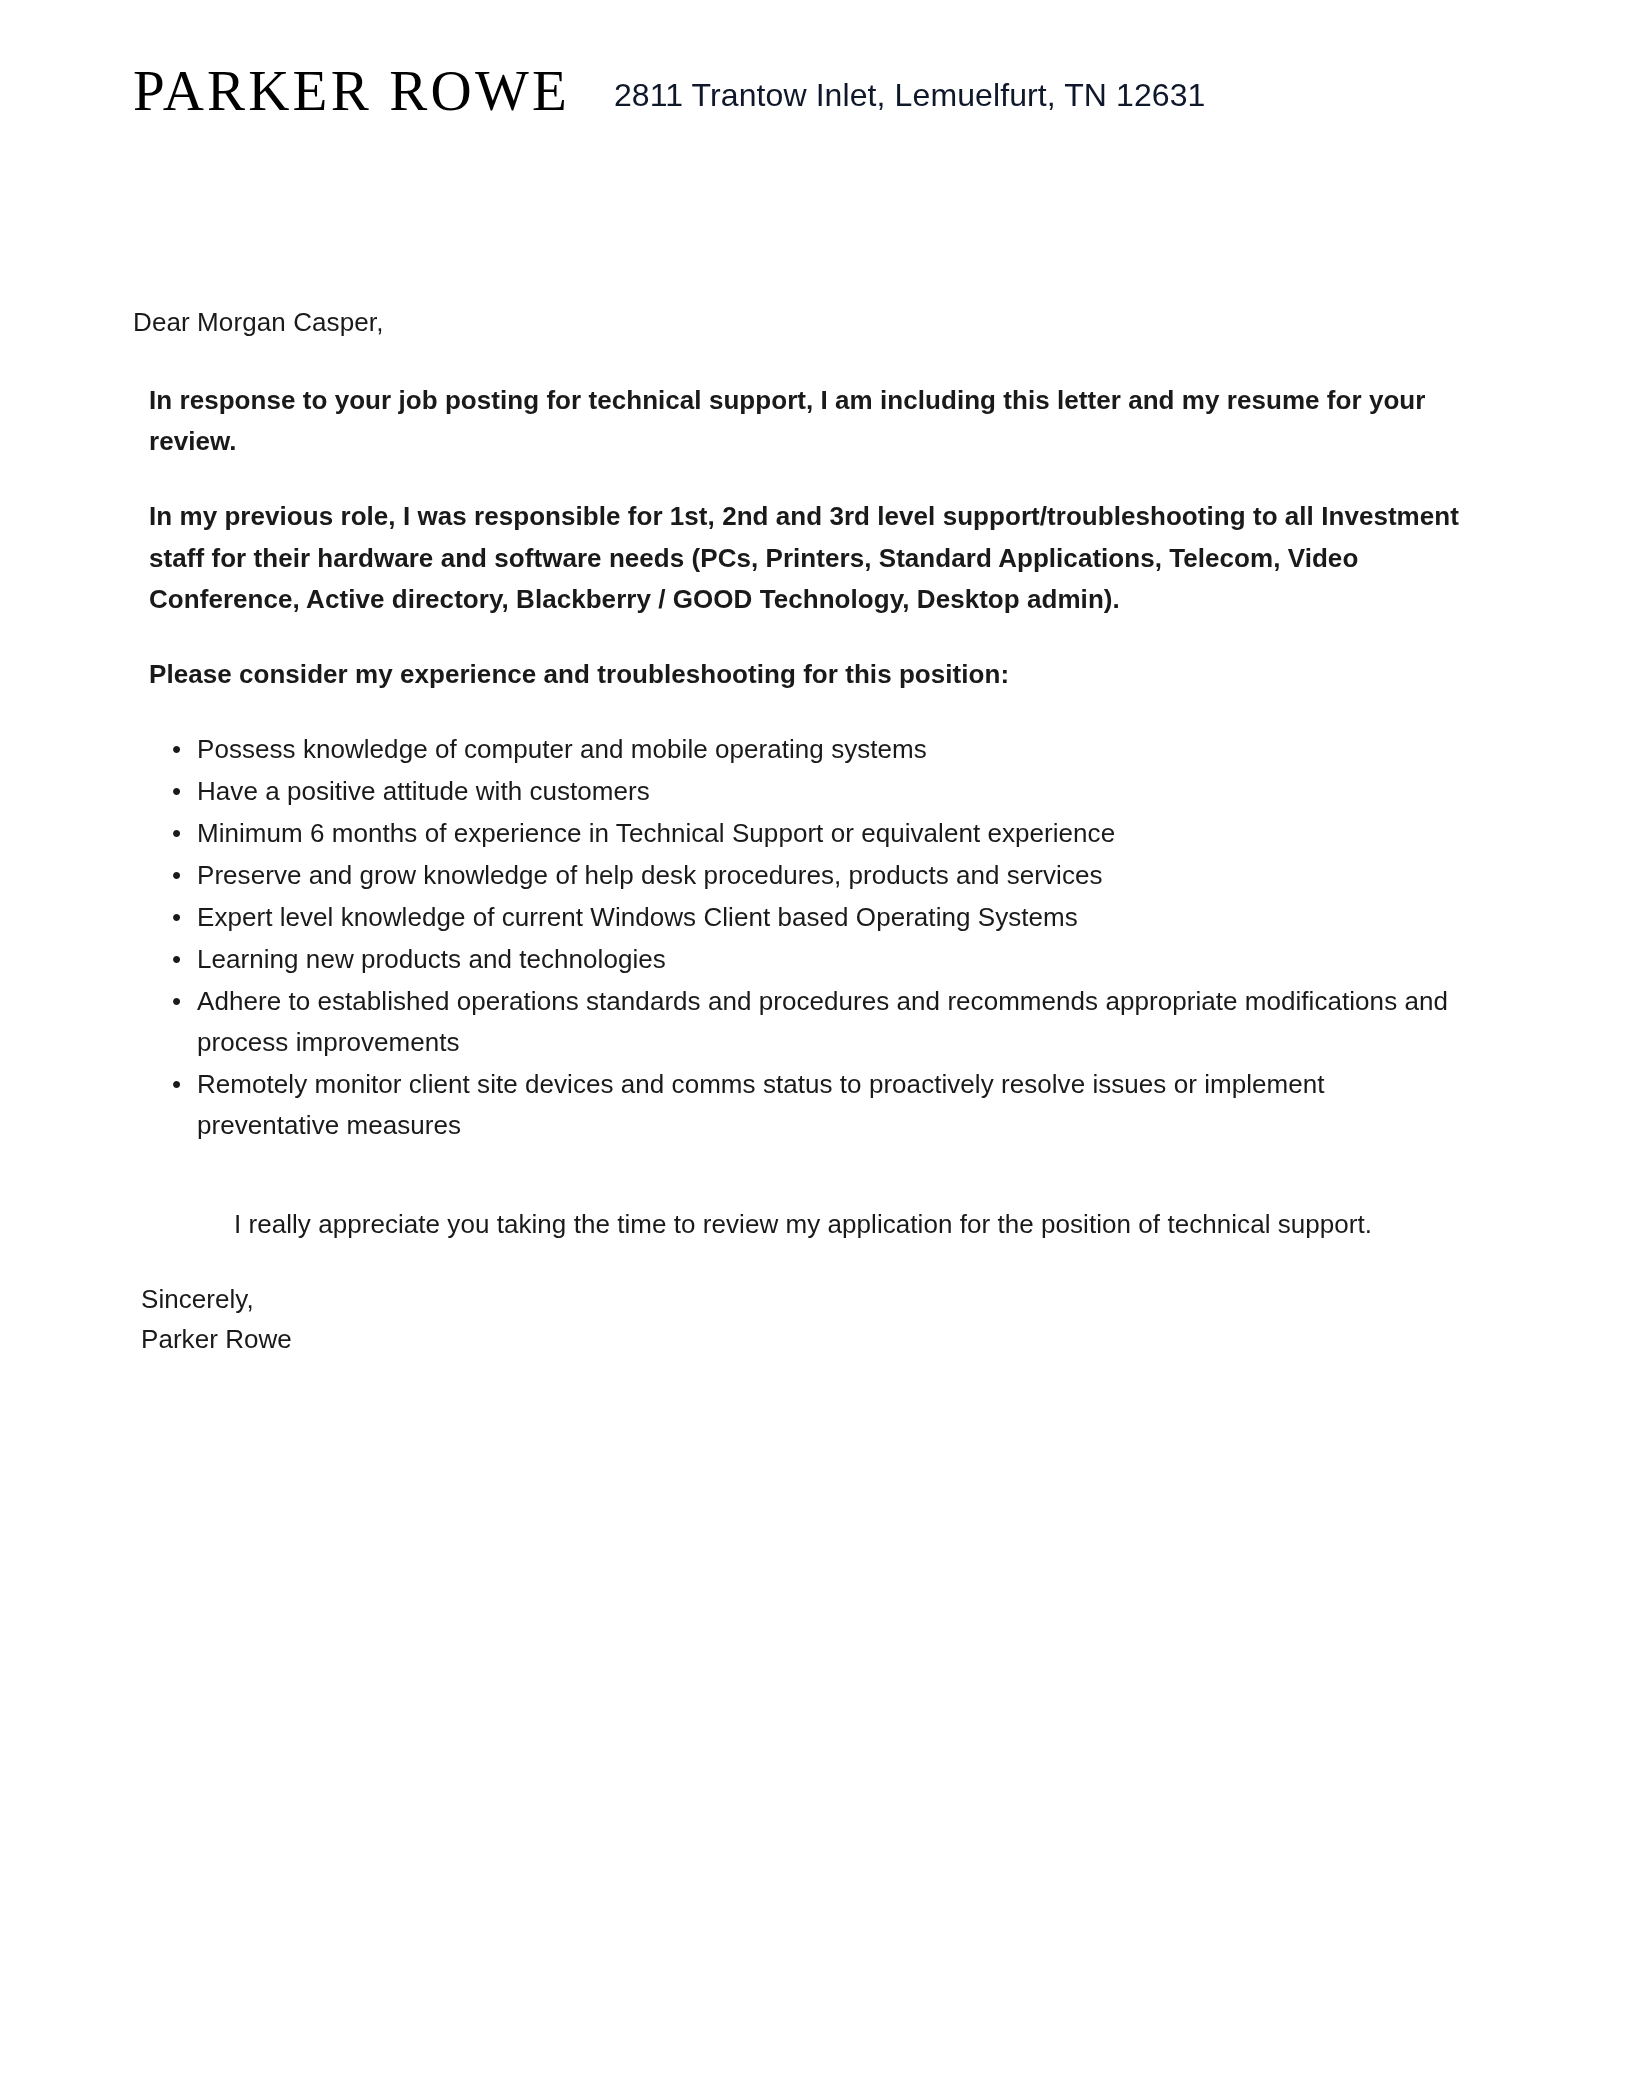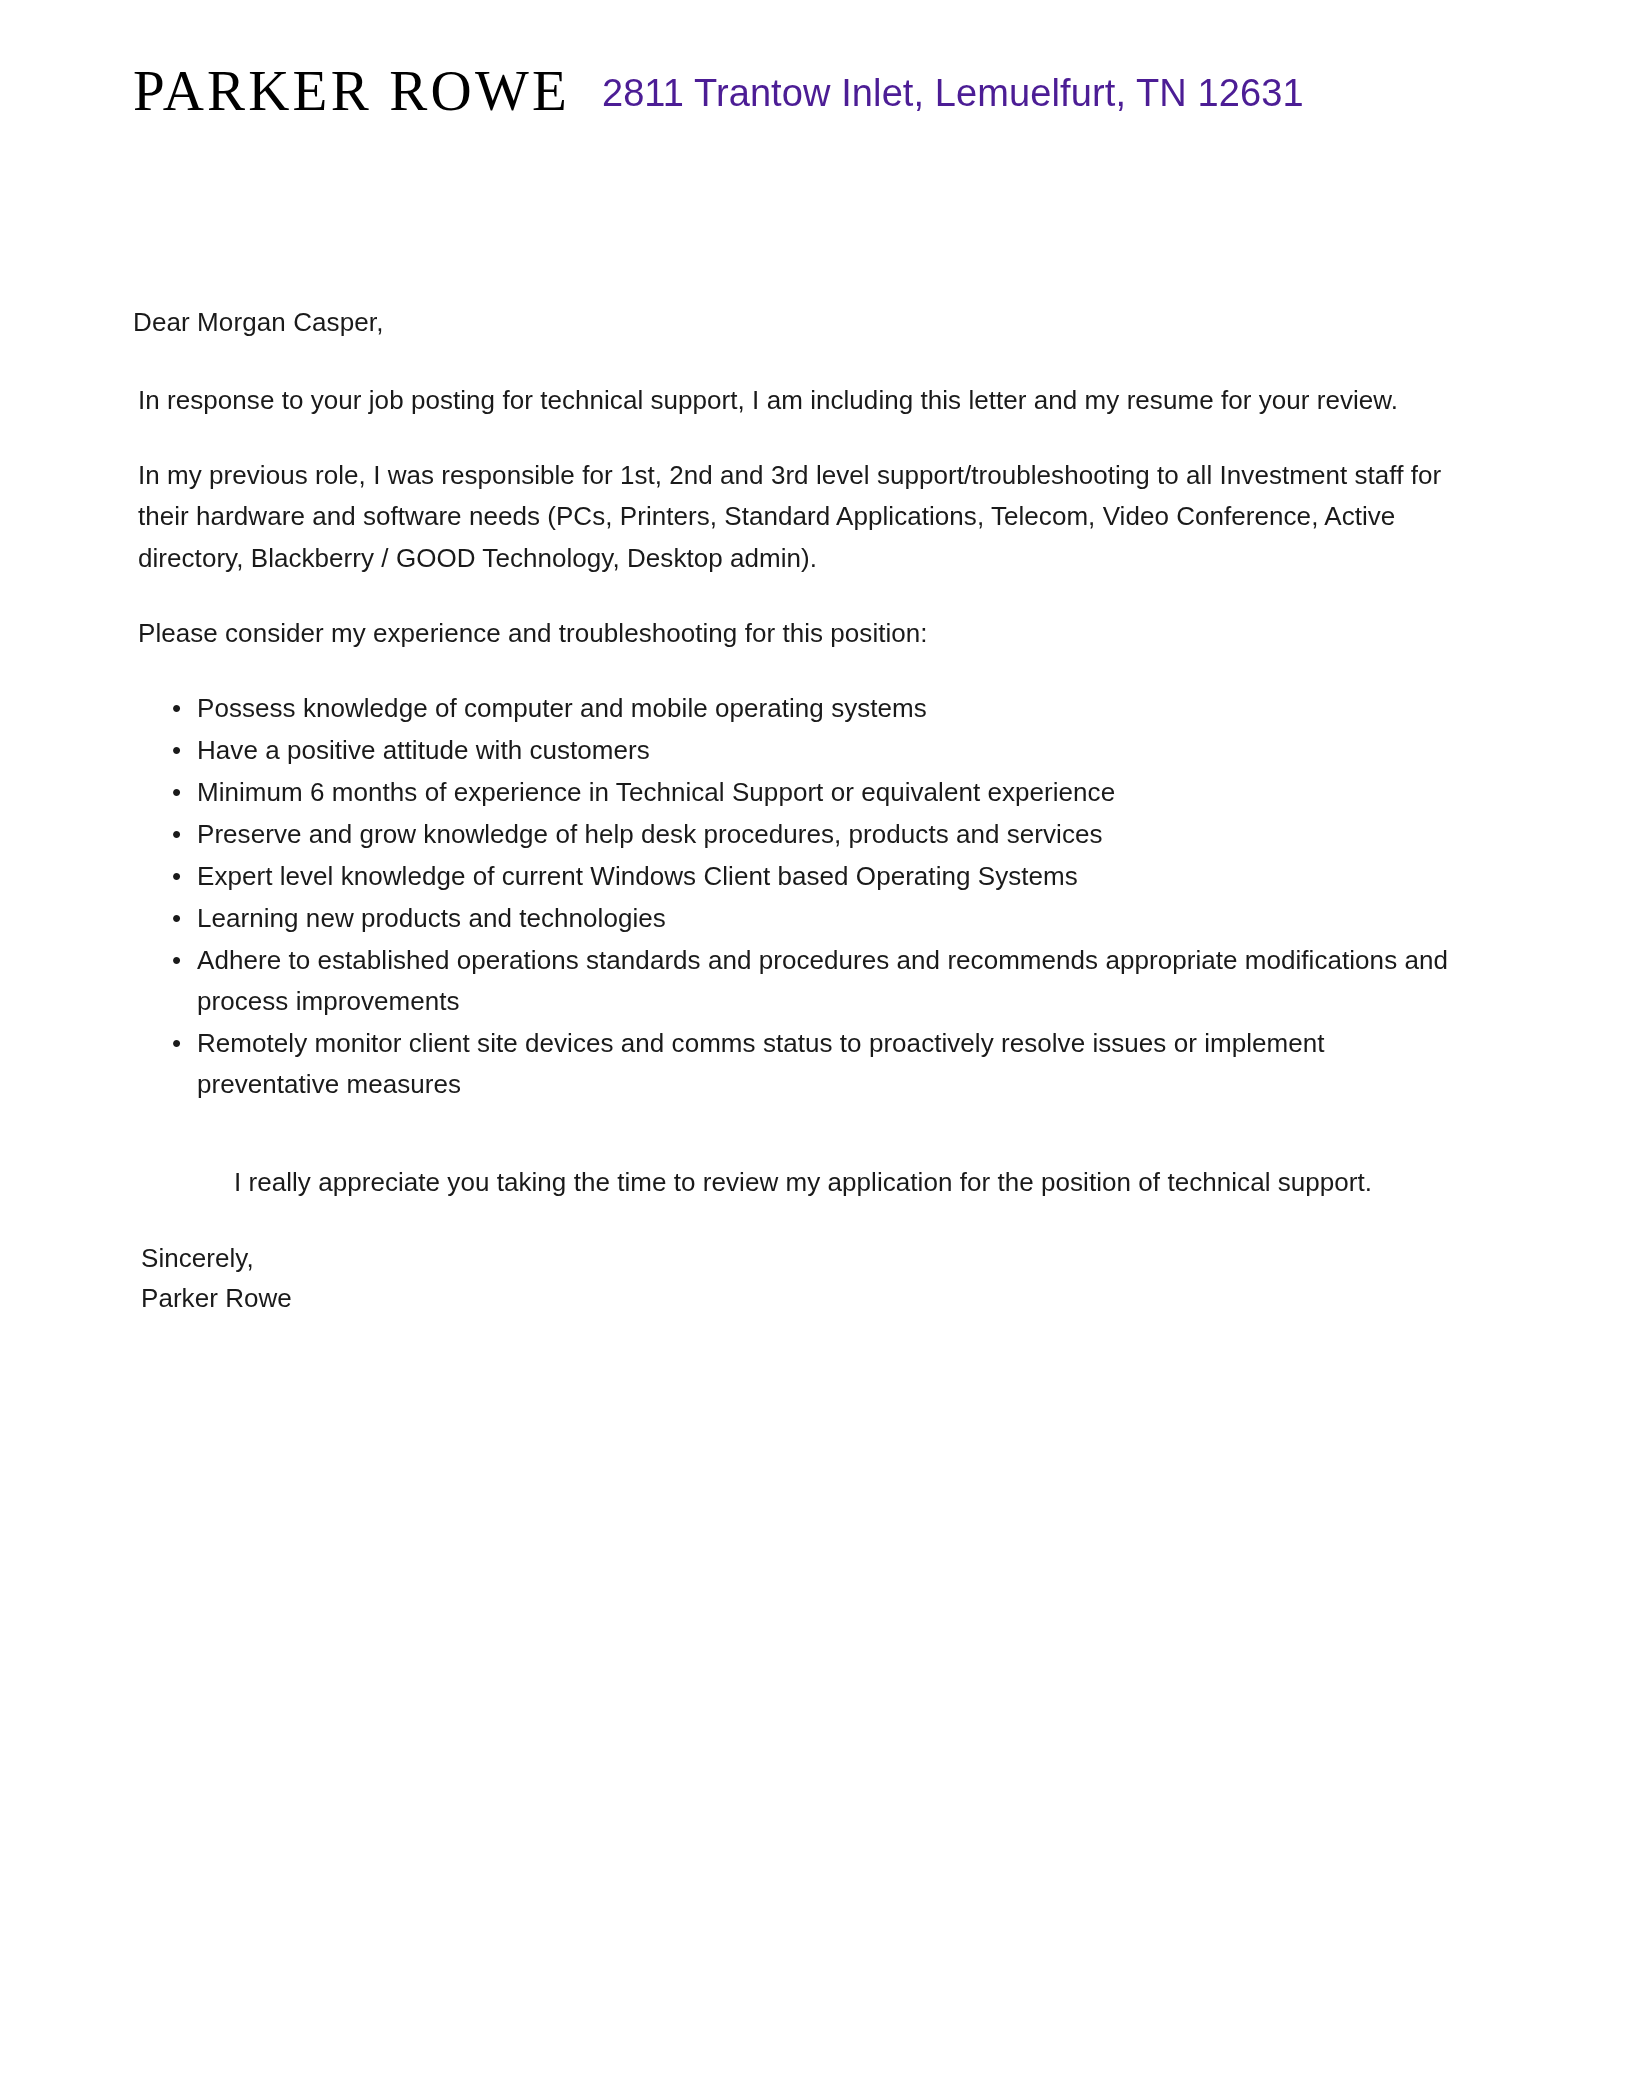--- a/index.html
+++ b/index.html
@@ -35,49 +35,49 @@
     font-family: "Liberation Serif", "DejaVu Serif", serif;
     font-size: 57px;
     font-weight: 400;
     letter-spacing: 3.2px;
     color: #000000;
     line-height: 1;
     white-space: nowrap;
   }
   .brand-address {
     font-family: "Liberation Sans", sans-serif;
-    font-size: 38px;
+    font-size: 32px;
     font-weight: 400;
-    color: #4c1d95;
+    color: #0f172a;
     letter-spacing: 0.1px;
     white-space: nowrap;
-    margin-left: 32px;
+    margin-left: 44px;
     position: relative;
     top: -4px;
   }
 
   
   .letter-body {
     padding-top: 130px;
     width: 1340px;
   }
 
   .salutation {
     font-size: 26px;
     font-weight: 400;
     line-height: 1.55;
     margin: 0 0 38px 0;
     letter-spacing: 0.1px;
   }
 
   .para {
     font-size: 26px;
-    font-weight: 400;
+    font-weight: 700;
     line-height: 1.58;
-    margin: 0 0 34px 5px;
+    margin: 0 0 34px 16px;
     letter-spacing: 0.05px;
   }
 
   .qual-list {
     margin: 4px 0 34px 0;
     padding: 0 0 0 39px;
     list-style: none;
   }
   .qual-list li {
     font-size: 26px;

